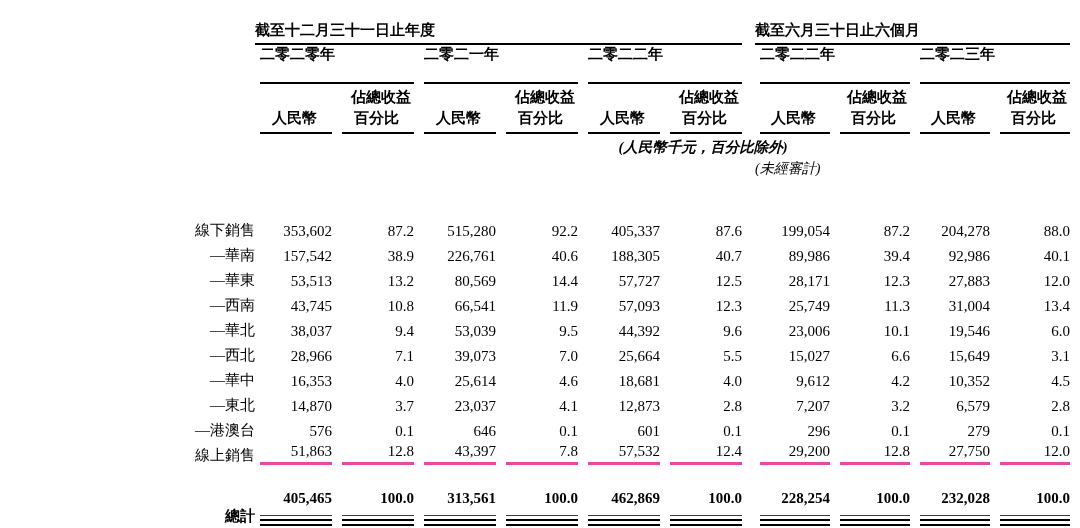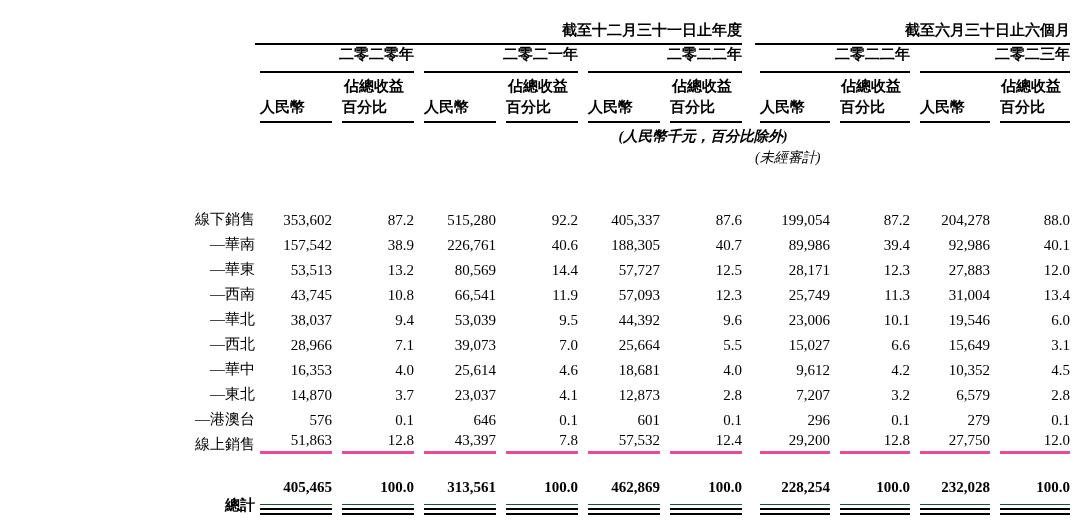--- a/index.html
+++ b/index.html
@@ -15,26 +15,26 @@
   }
   col.c-label { width: 199px; }
   col.c-ann   { width: 82px; }
   col.c-gap   { width: 8px; }
   col.c-int   { width: 80px; }
 
   th { font-weight: bold; font-size: 15px; padding: 0; vertical-align: bottom; }
   td { font-size: 15px; padding: 0; vertical-align: bottom; }
 
   
-  .grp-line { border-bottom: 2px solid #000; padding-bottom: 3px; margin-right: 5px; text-align: right; }
+  .grp-line { border-bottom: 2px solid #000; padding-bottom: 3px; margin-right: 5px; text-align: left; }
   tr.r-group th { height: 29px; }
-  .year-line { border-bottom: 2px solid #000; padding-bottom: 7px; margin: 0 5px; text-align: right; }
+  .year-line { border-bottom: 2px solid #000; padding-bottom: 18px; margin: 0 5px; text-align: left; }
   tr.r-year th { height: 27px; }
-  tr.r-sub1 th { height: 23px; padding-right: 8px; }
-  .col-line { border-bottom: 2px solid #000; padding-bottom: 4px; margin: 0 5px; text-align: left; padding-right: 3px; }
+  tr.r-sub1 th { height: 23px; text-align: right; padding-right: 8px; }
+  .col-line { border-bottom: 2px solid #000; padding-bottom: 4px; margin: 0 5px; text-align: center; padding-right: 3px; }
   tr.r-sub2 th { height: 27px; }
 
   .unaudited { font-style: italic; font-weight: normal; text-align: left; font-size: 14px; height: 21px; }
   .units-note { font-style: italic; text-align: center; font-size: 14.5px; height: 23px; transform: translateX(38px); }
 
   
   tr.r-spacer-top td { height: 37px; }
   tr.r-data td { height: 25px; }
   td.lbl { text-align: right; }
   .pfx { display: inline-block; width: 30px; }

